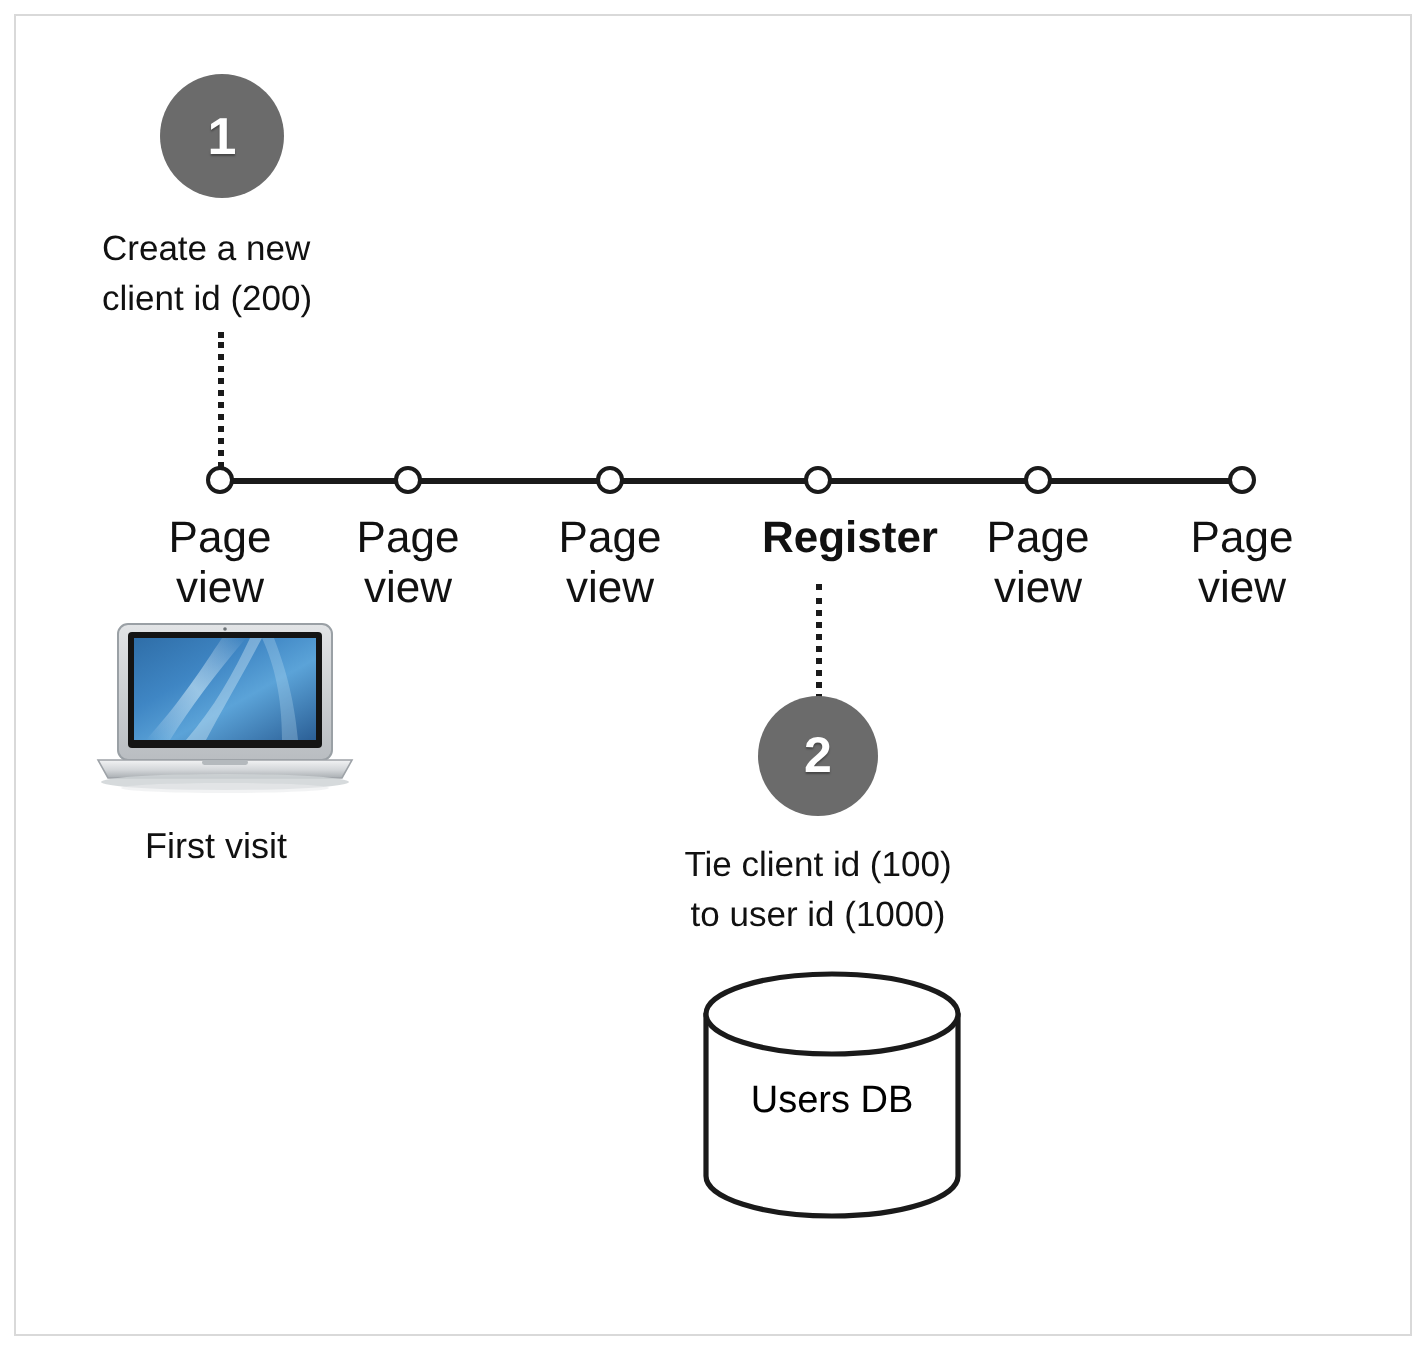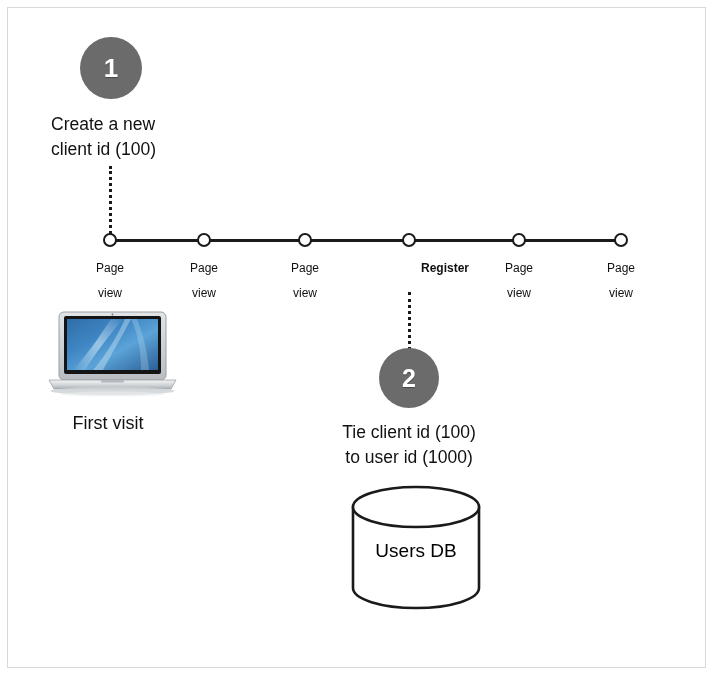--- a/index.html
+++ b/index.html
@@ -114,21 +114,21 @@
     border-radius: 50%;
     background: #ffffff;
     box-sizing: border-box;
     top: 233px;
   }
   .tl-label {
     position: absolute;
     top: 256px;
     width: 120px;
     text-align: center;
-    font-size: 12px;
+    font-size: 22px;
     line-height: 25px;
     color: #111111;
     white-space: pre-line;
   }
   .tl-label.bold { font-weight: bold; }
 
   
   #laptop {
     position: absolute;
     left: 45px;
@@ -158,21 +158,21 @@
 </head>
 <body>
 
 <div id="canvas">
 
   <div class="frame-border"></div>
 
   <div id="badge-1" class="step-badge">1</div>
 
   <div id="caption-step1" class="caption">Create a new
-client id (100)</div>
+client id (200)</div>
 
   <div id="dotted-1" class="dotted"></div>
 
   <div id="timeline">
       <div class="tl-line" style="left: 110px; width: 511px;"></div>
       <div class="tl-node" style="left: 103px;"></div>
       <div class="tl-label" style="left: 50px;">Page
 view</div>
       <div class="tl-node" style="left: 197px;"></div>
       <div class="tl-label" style="left: 144px;">Page

